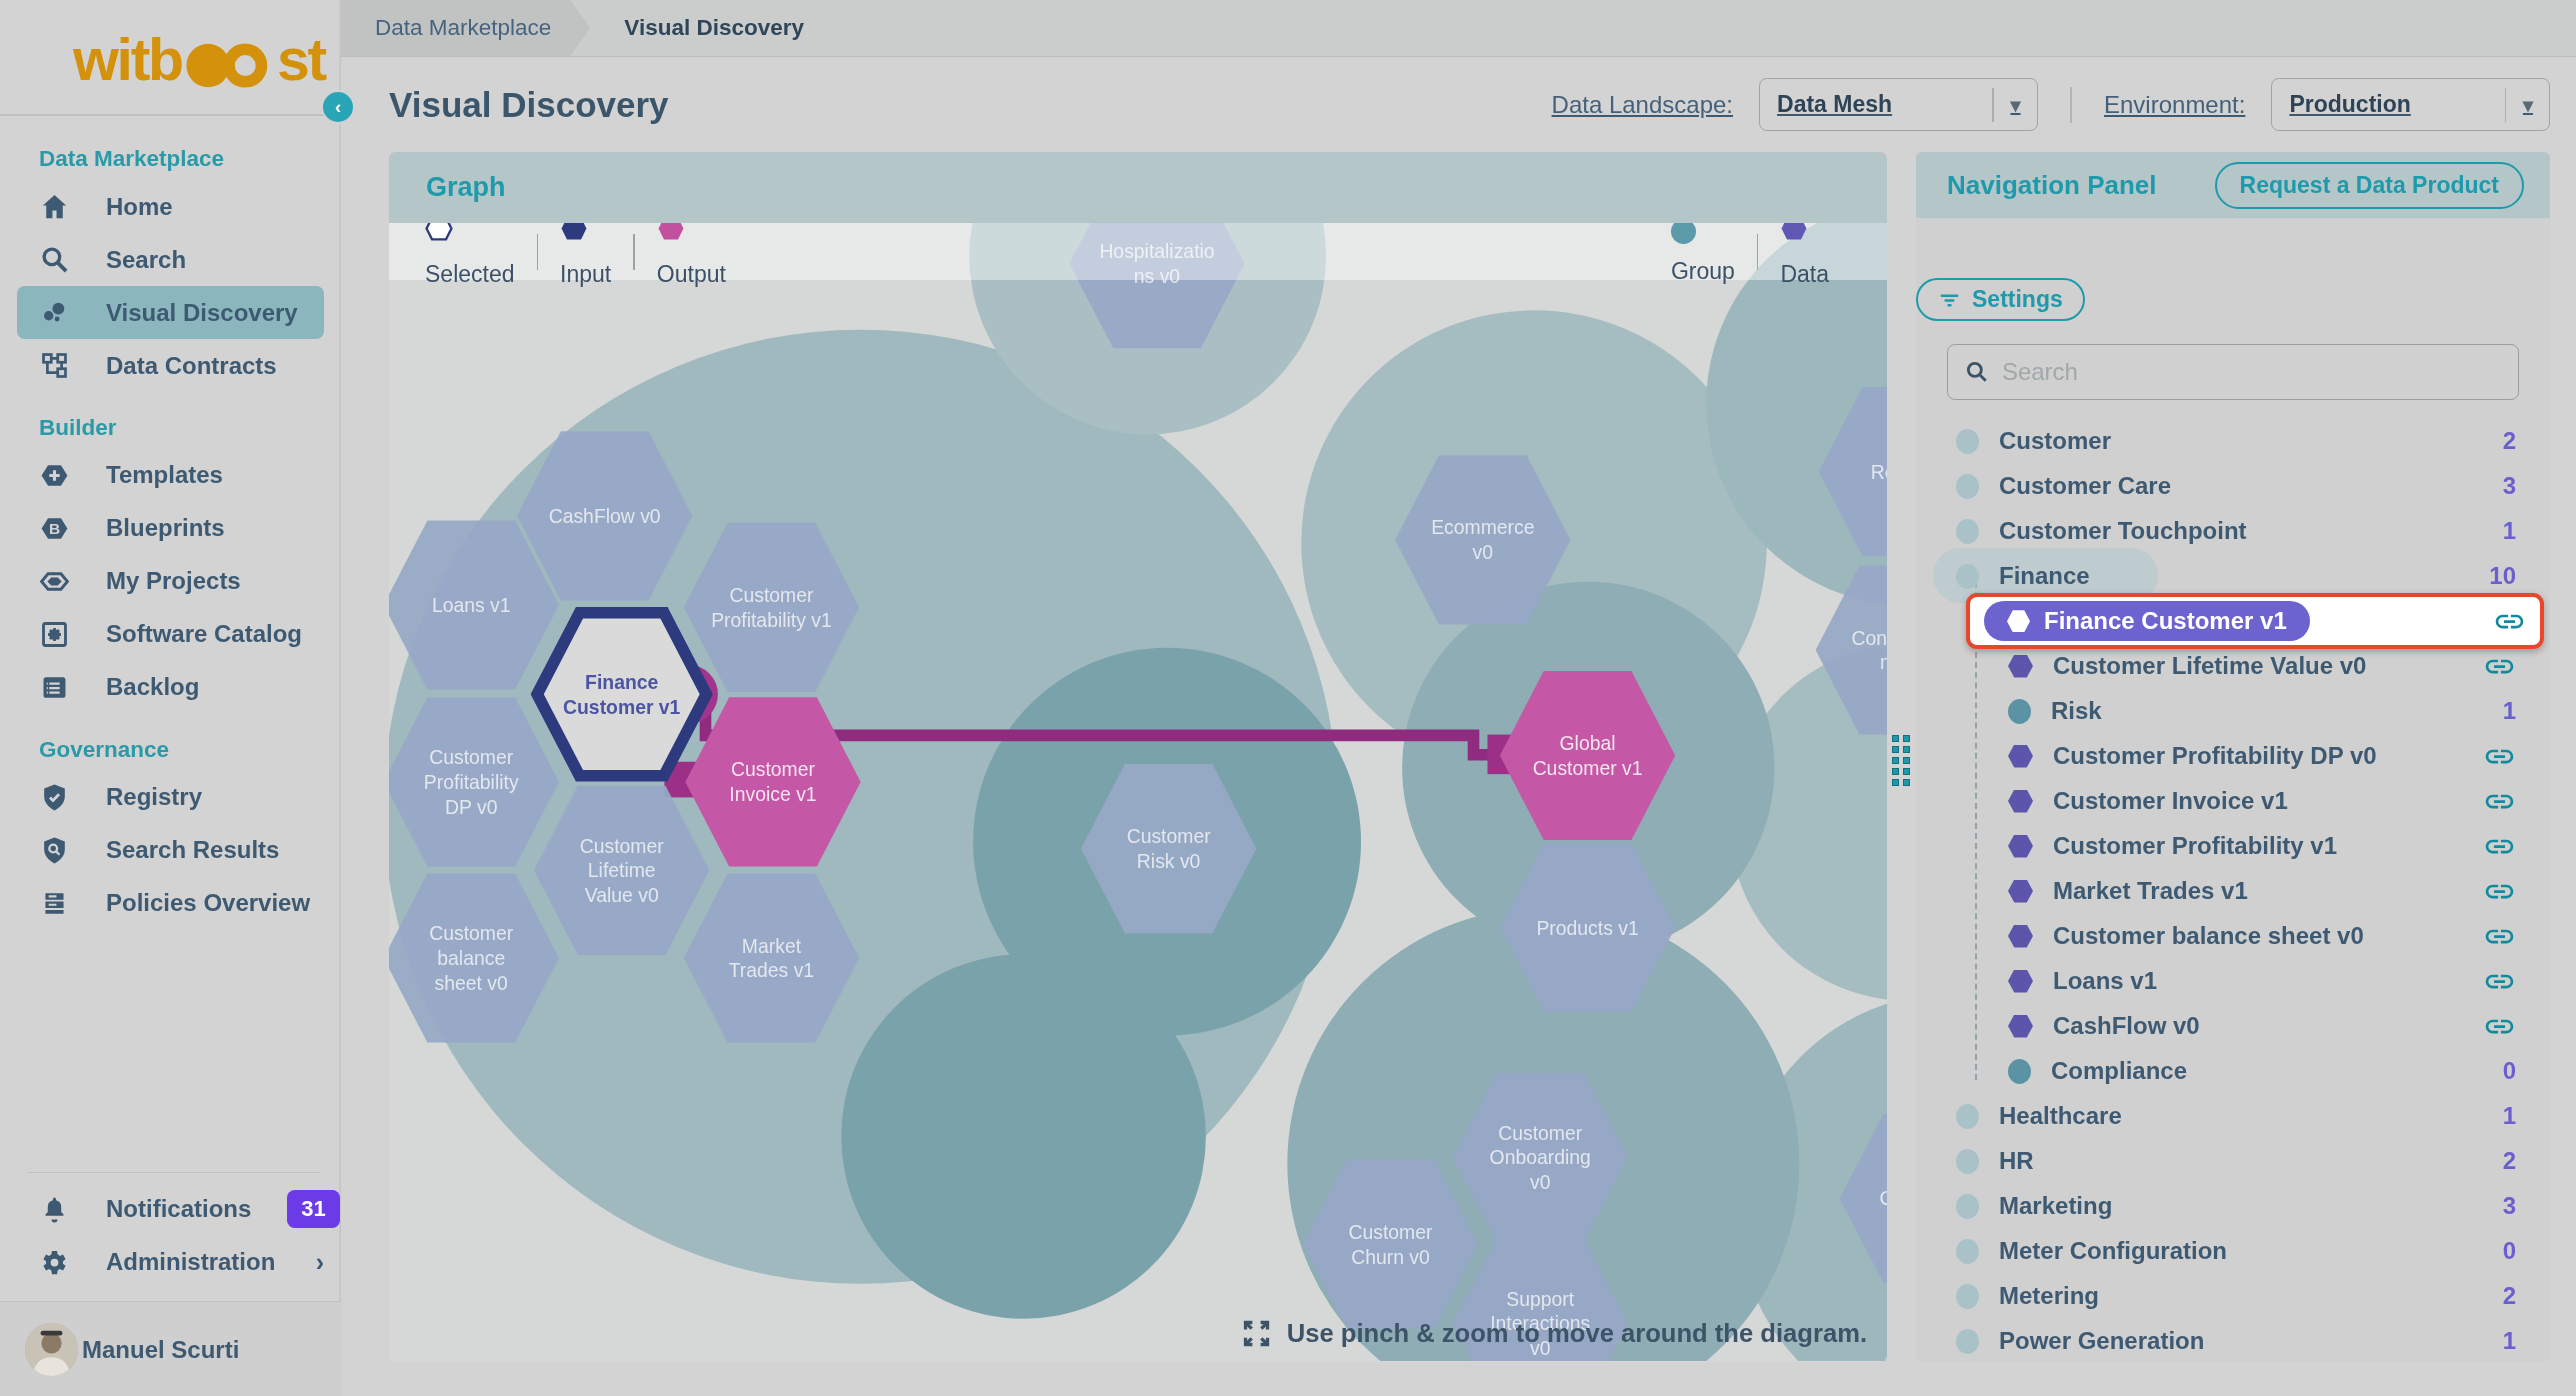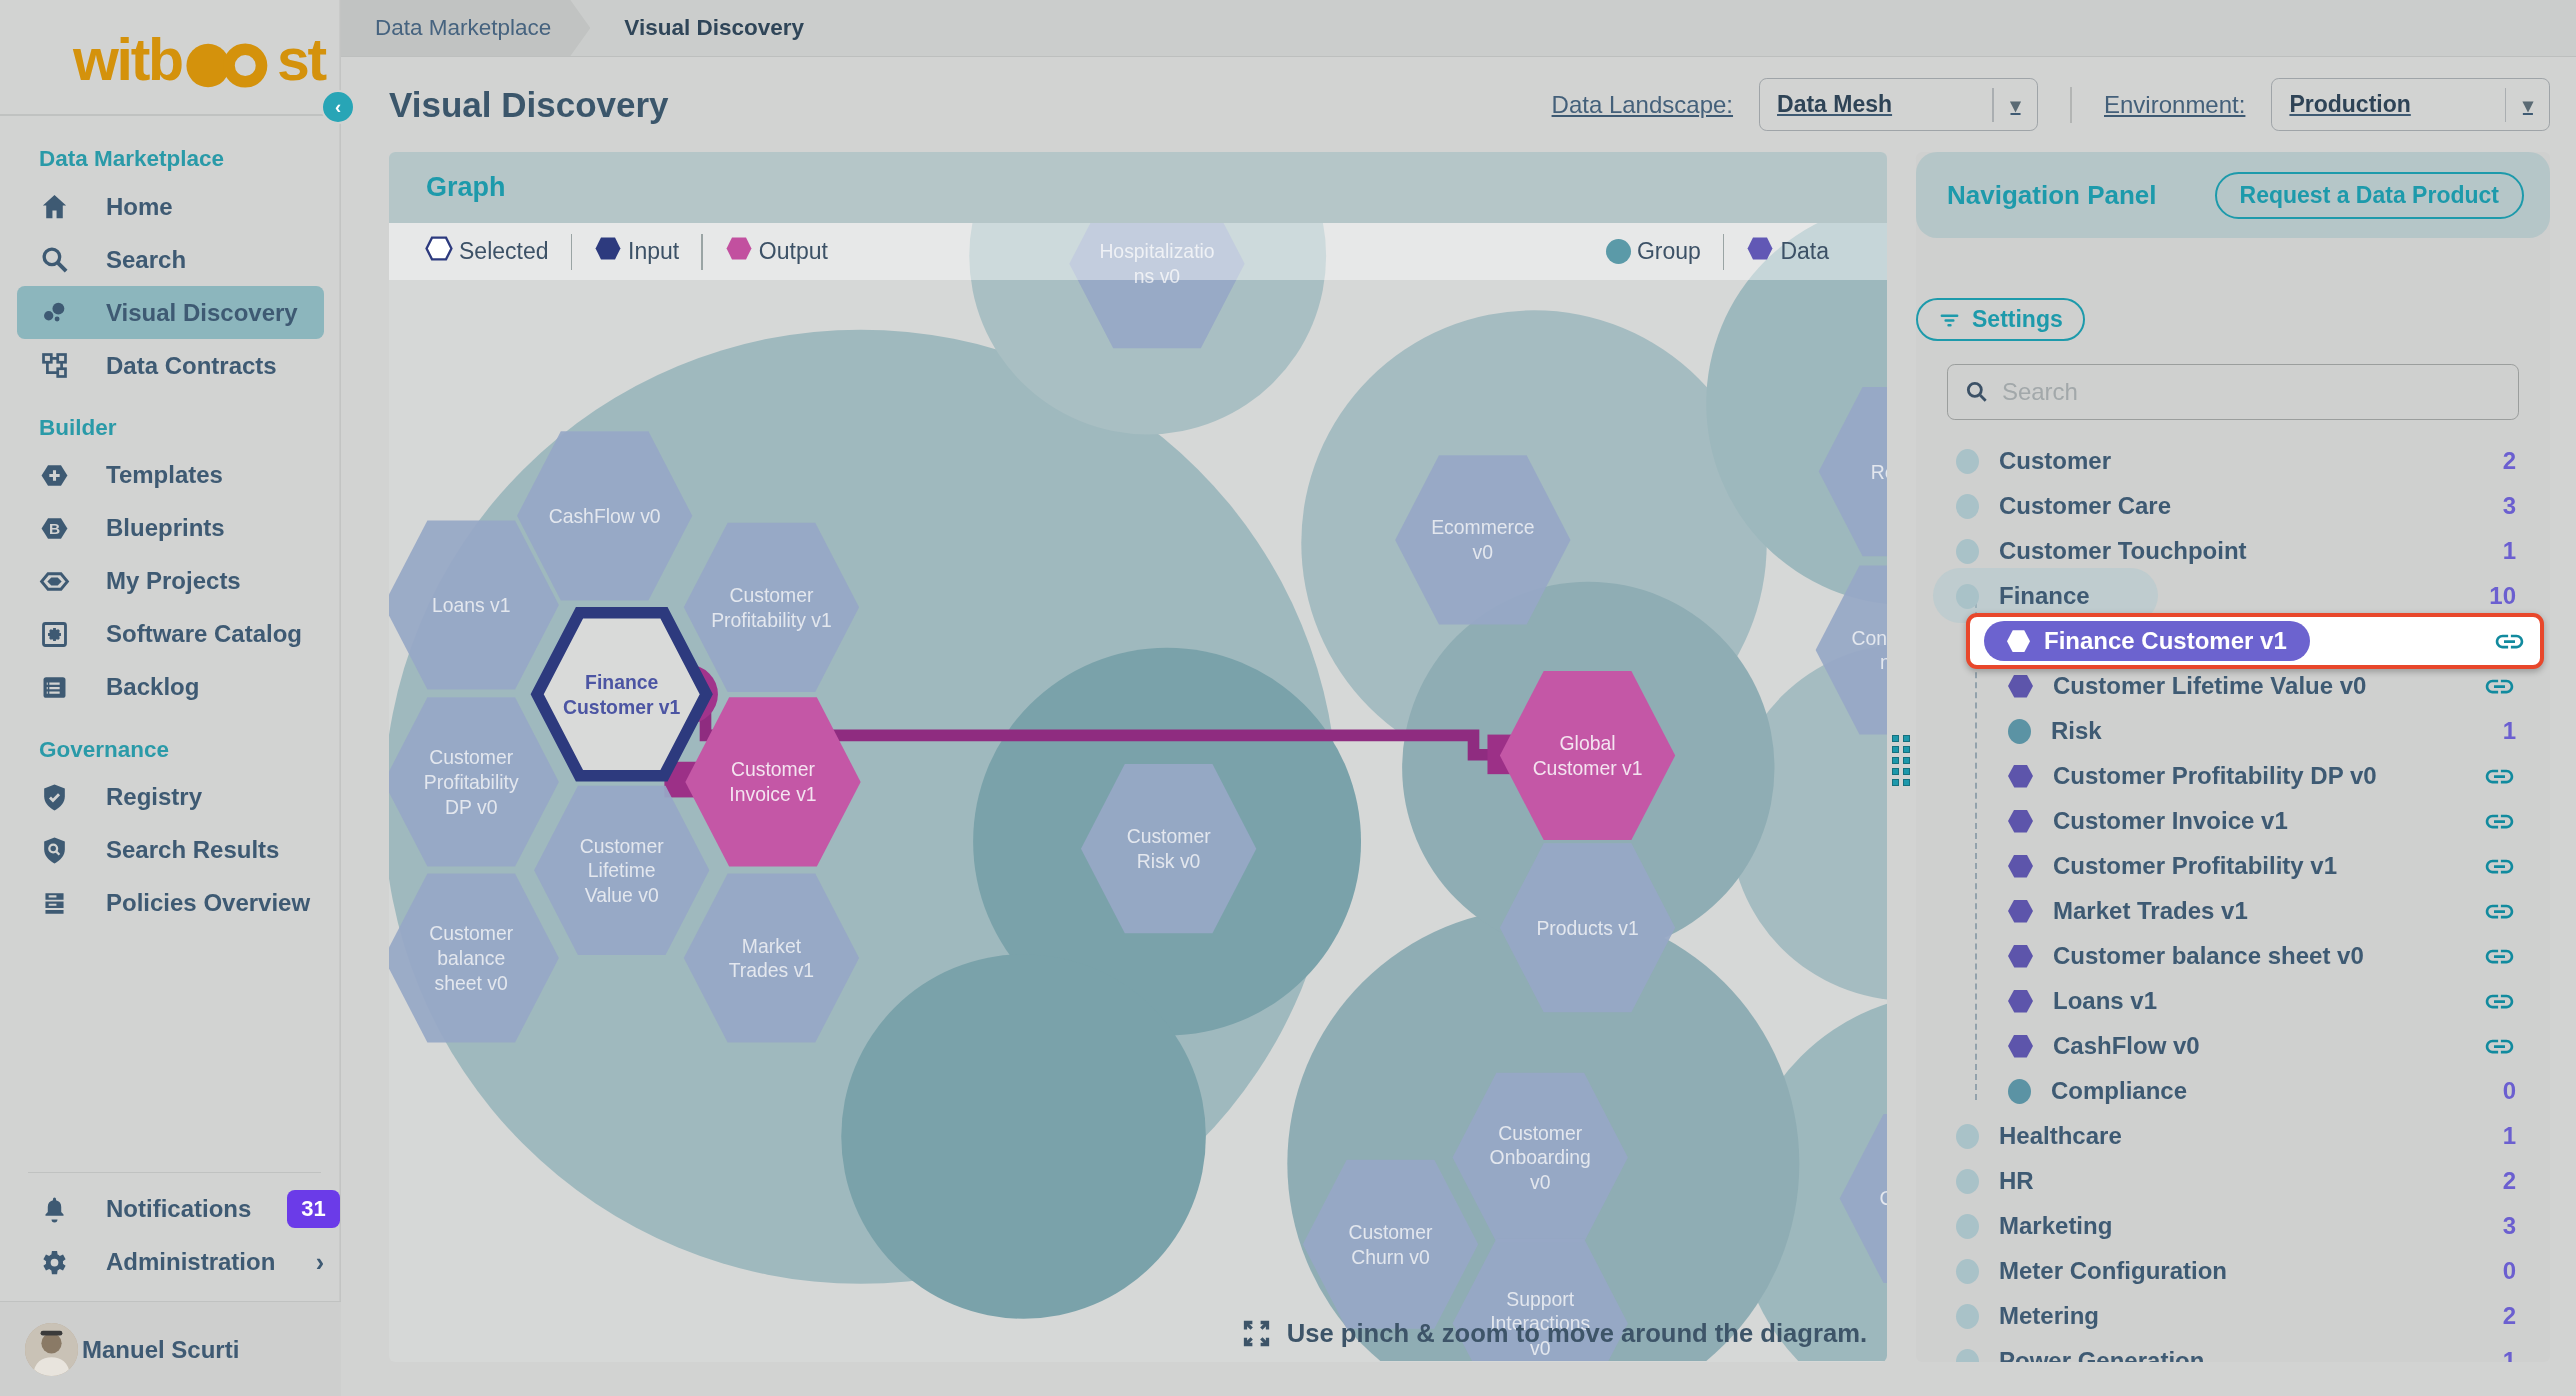--- a/index.html
+++ b/index.html
@@ -51,21 +51,21 @@
   .ctl-sep { width:1.6px; height:36px; background:#b3b5b4; margin:0 6.2px; }
 
   
   #content { position:absolute; top:152px; left:48px; display:flex; }
   #graph-panel { width:1498px; height:1210px; position:relative; background:#d6d8d7; border-radius:6.2px; overflow:hidden; }
   .panel-head { position:absolute; top:0; left:0; right:0; height:71px; background:#b5c6c8;
                 display:flex; align-items:center; padding:0 37px; z-index:3; }
   .panel-title { color:#1d9aab; font-size:27px; font-weight:700; }
   #legend { position:absolute; top:71px; left:0; right:0; height:57px; background:rgba(255,255,255,0.42);
             display:flex; align-items:center; padding:0 36px; z-index:2; color:#3c5166; font-size:23px; }
-  .leg-item { display:flex; align-items:center; gap:6px; margin-right:22px; }
+  .leg-item { display:flex; gap:14px; margin-right:22px;flex-direction:column; }
   .leg-div { width:1.6px; height:36px; background:#9aa4a4; margin-right:22px; }
   .leg-spacer { margin-left:auto; }
   .swatch-circle { width:25px; height:25px; border-radius:50%; }
   #graph-svg { position:absolute; inset:0; z-index:1; }
   .node-data { fill:#97a8c6; fill-opacity:0.93; cursor:pointer; }
   .node-output { fill:#c457a6; cursor:pointer; }
   .node-selected { fill:#d9dad9; stroke:#2d3a7e; stroke-width:15px; cursor:pointer; }
   .ntext { font-family:"Liberation Sans",sans-serif; font-size:25px; text-anchor:middle; pointer-events:none; }
   .nt-data { fill:#e3e7ee; }
   .nt-output { fill:#f4e4f0; }
@@ -74,21 +74,21 @@
           color:#3d5468; font-size:25.6px; font-weight:600; }
   .hint svg { width:33px; height:33px; }
 
   #gutter { width:29px; position:relative; }
   #drag-handle { position:absolute; top:583px; left:4.7px; display:grid; grid-template-columns:7px 7px;
                  gap:3.9px; cursor:col-resize; }
   #drag-handle i { width:7px; height:7px; background:#1d98ab; border:0.8px solid #15707e; }
 
   
   #nav-panel { width:634px; height:1210px; background:#cfd0cf; border-radius:6.2px; overflow:hidden; position:relative; }
-  .nav-head { height:86px; background:#b5c6c8; display:flex; align-items:center; padding:0 26px 0 31px;border-radius:21px; }
+  .nav-head { height:66px; background:#b5c6c8; display:flex; align-items:center; padding:0 26px 0 31px; }
   .nav-title { color:#1d9aab; font-size:26px; font-weight:700; flex:1; }
   .request-btn { border:2.3px solid #1d9aab; color:#1d9aab; border-radius:25px; height:47px; padding:0 23px;
                  font-size:23px; font-weight:600; background:transparent; display:flex; align-items:center; cursor:pointer;
                  font-family:"Liberation Sans",sans-serif; }
   .settings-row { display:flex; justify-content:flex-start; padding:13px 22px 0 0;margin-top:47px; }
   .settings-btn { border:2.3px solid #1d9aab; color:#1d9aab; border-radius:22px; height:43px; padding:0 20px;
                   display:flex; align-items:center; gap:11px; font-size:23px; font-weight:600; background:transparent;
                   cursor:pointer; font-family:"Liberation Sans",sans-serif; }
   .search-wrap { margin:23px 31px 0 31px; height:56px; border:1.6px solid #9b9e9d; border-radius:7.8px;
                  display:flex; align-items:center; padding:0 15.5px; gap:12.4px; }

